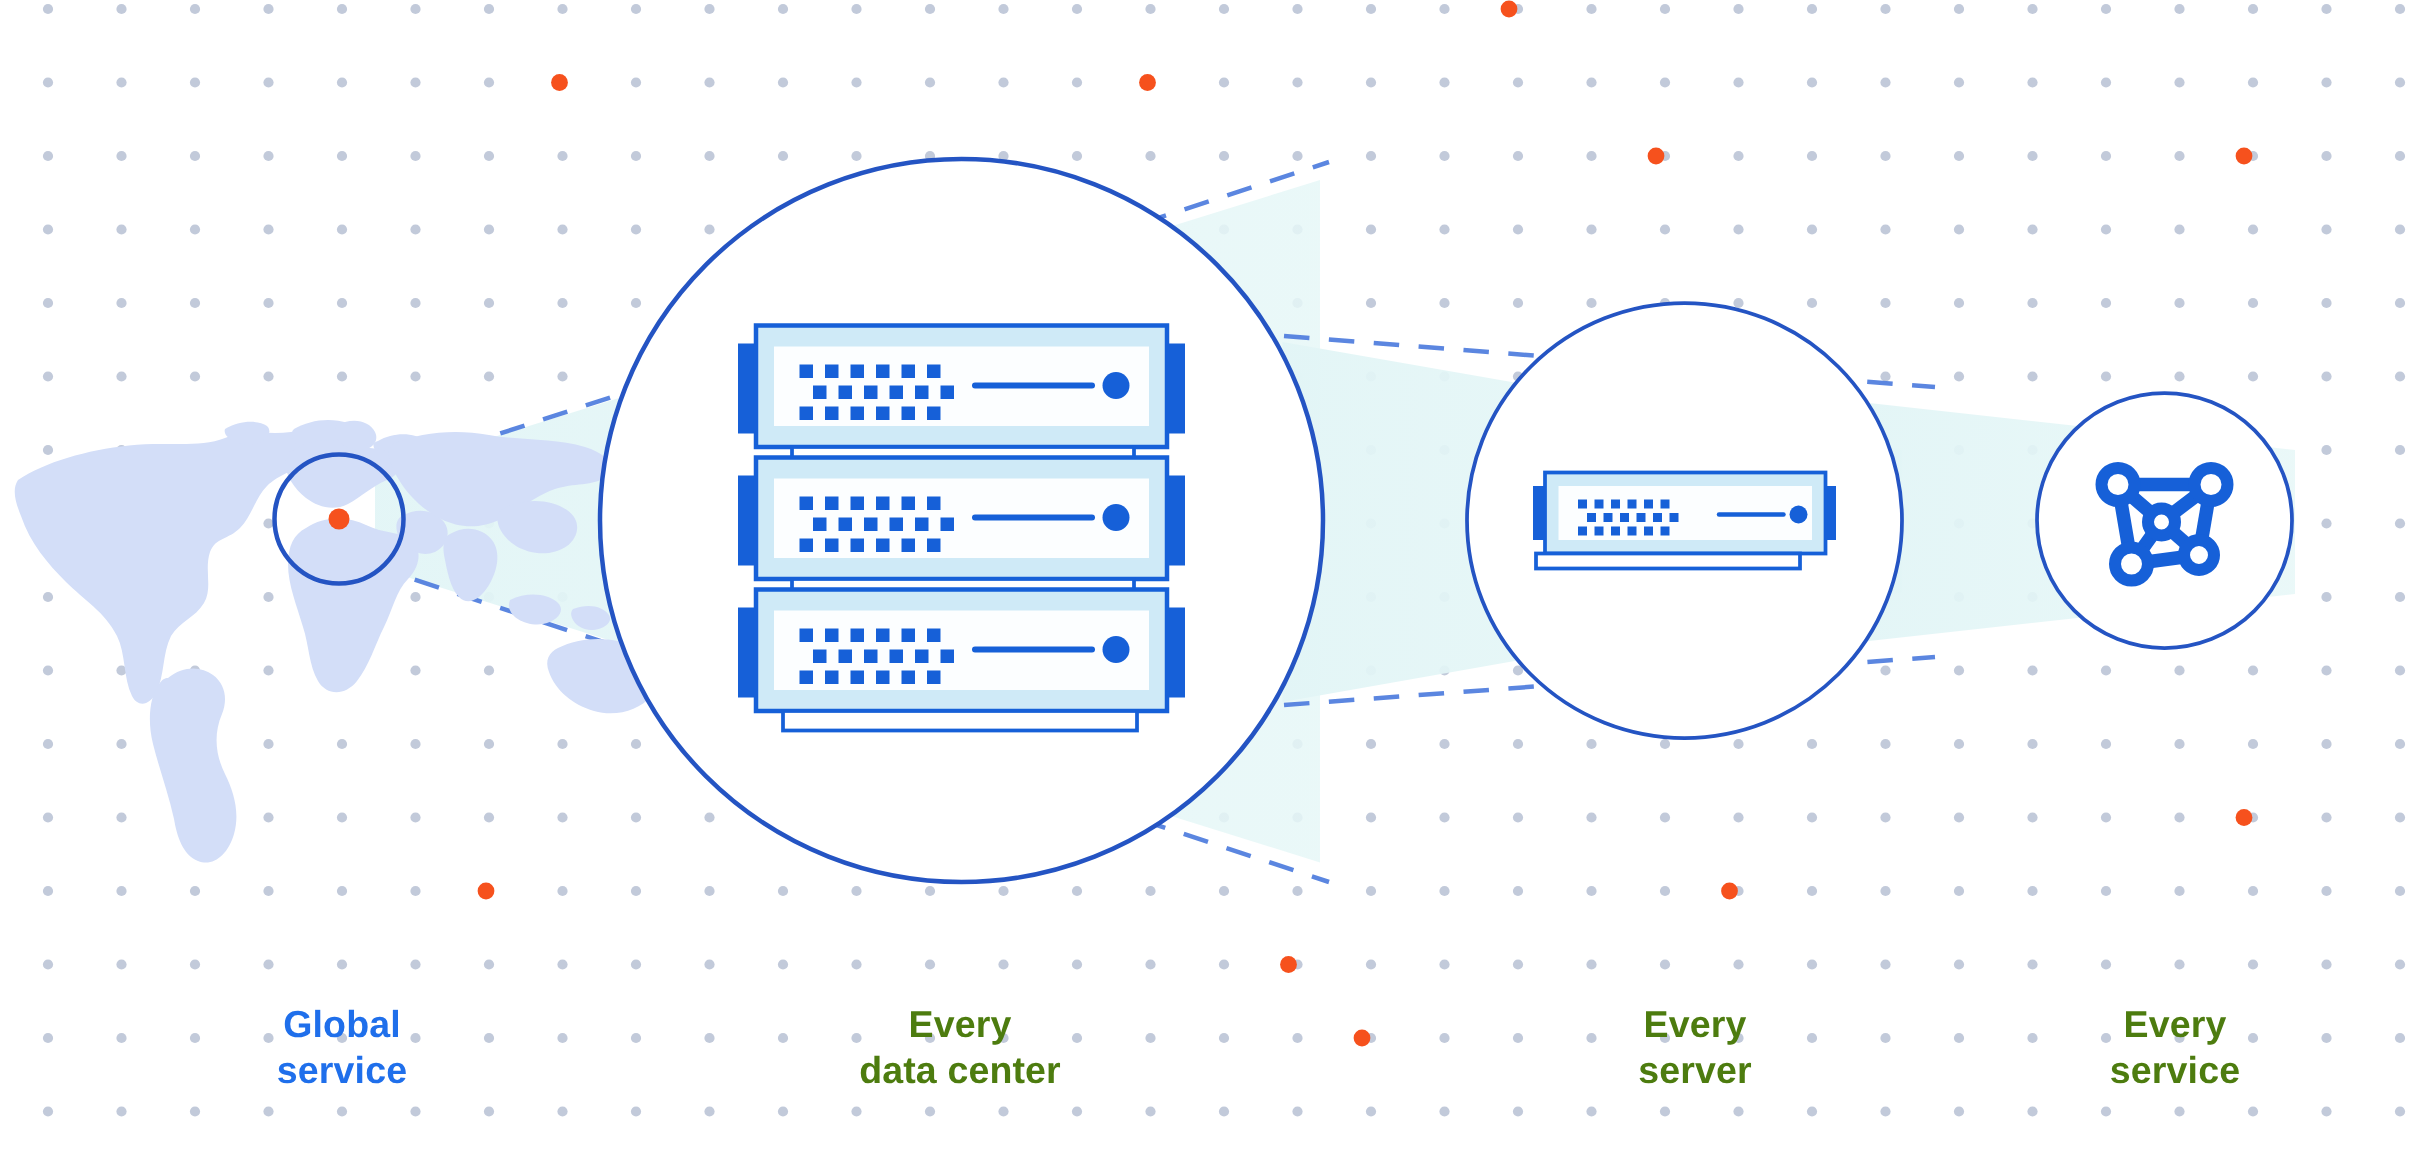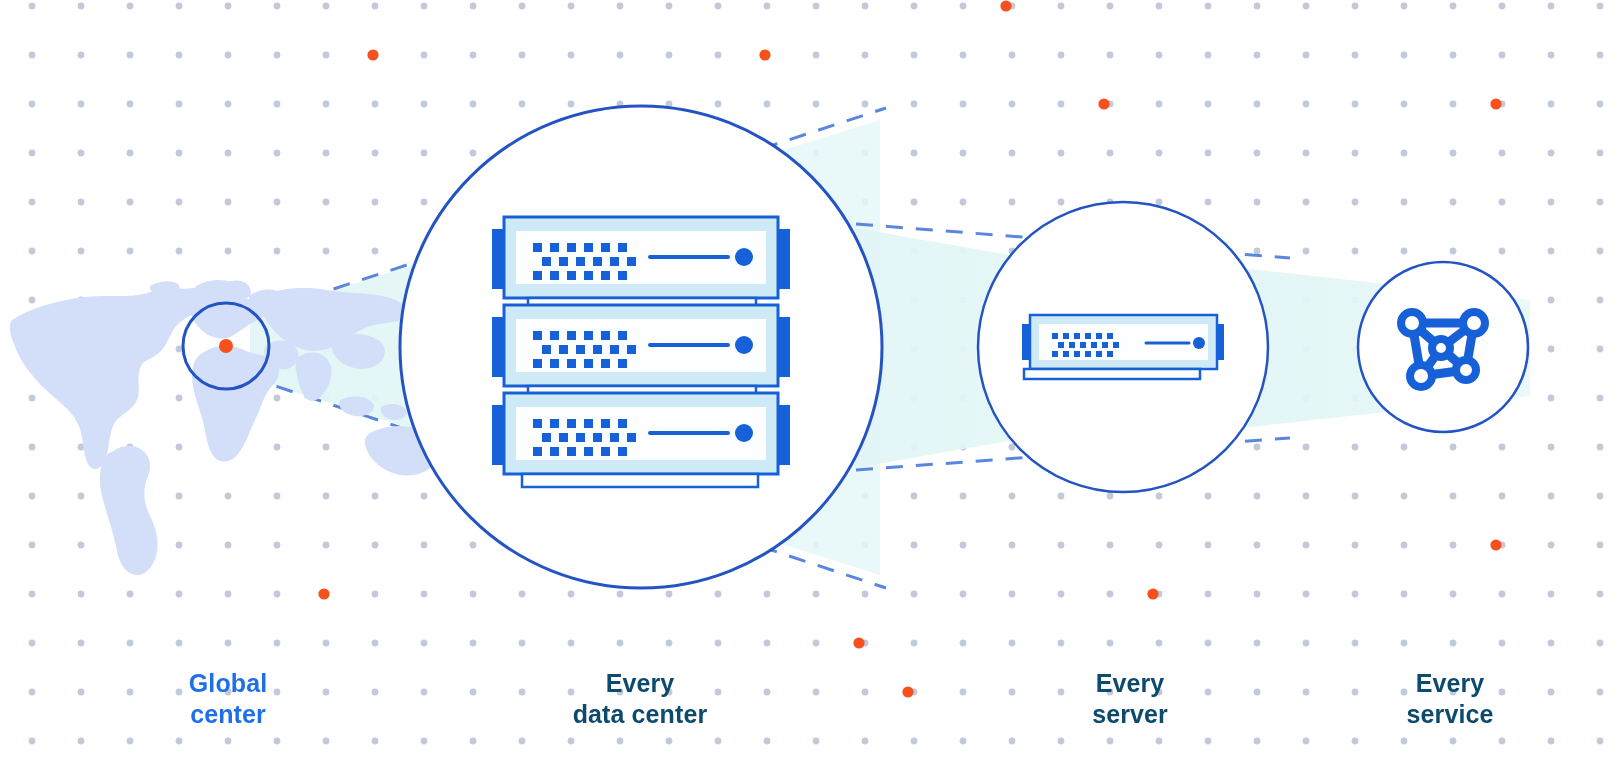--- a/index.html
+++ b/index.html
@@ -29,21 +29,21 @@
     position: absolute;
     text-align: center;
     font-family: "Liberation Sans", sans-serif;
     font-size: 25px;
     font-weight: 700;
     line-height: 1.22;
     letter-spacing: 0.1px;
     white-space: pre-line;
     user-select: none;
   }
-  .caption.dark { color: #0c4a6e; }
+  .caption.dark { color: #4d7c0f; }
   .caption.accent { color: #1f6feb; }
 
   #caption-global   { left: 118px;  top: 668px; width: 220px; color: #1f6feb; }
   #caption-dc       { left: 530px;  top: 668px; width: 220px; }
   #caption-server   { left: 1020px; top: 668px; width: 220px; }
   #caption-service  { left: 1340px; top: 668px; width: 220px; }
 </style>
 </head>
 <body>
 
@@ -870,21 +870,21 @@
         <circle cx="1474" cy="323" r="11" fill="#ffffff" stroke="#1660d8" stroke-width="8"></circle>
         <circle cx="1421" cy="376" r="11" fill="#ffffff" stroke="#1660d8" stroke-width="8"></circle>
         <circle cx="1466" cy="370" r="10" fill="#ffffff" stroke="#1660d8" stroke-width="8"></circle>
         <circle cx="1441" cy="348" r="9" fill="#ffffff" stroke="#1660d8" stroke-width="8"></circle>
       </g>
 
     </g>
   </svg>
 
   <div class="caption accent" id="caption-global">Global
-center</div>
+service</div>
 
   <div class="caption dark" id="caption-dc">Every
 data center</div>
 
   <div class="caption dark" id="caption-server">Every
 server</div>
 
   <div class="caption dark" id="caption-service">Every
 service</div>
 

